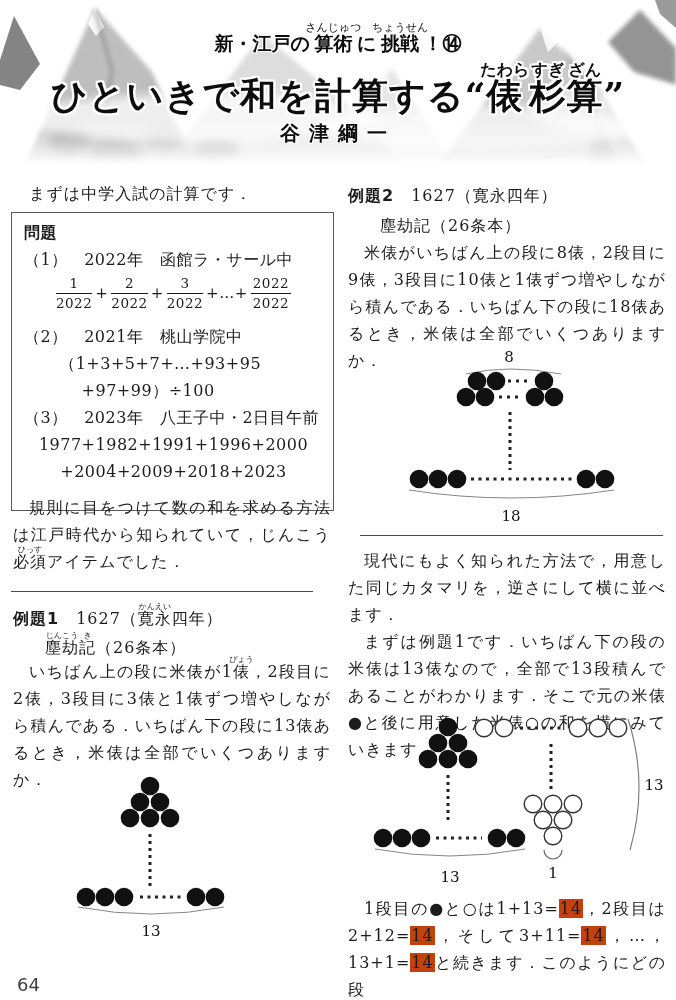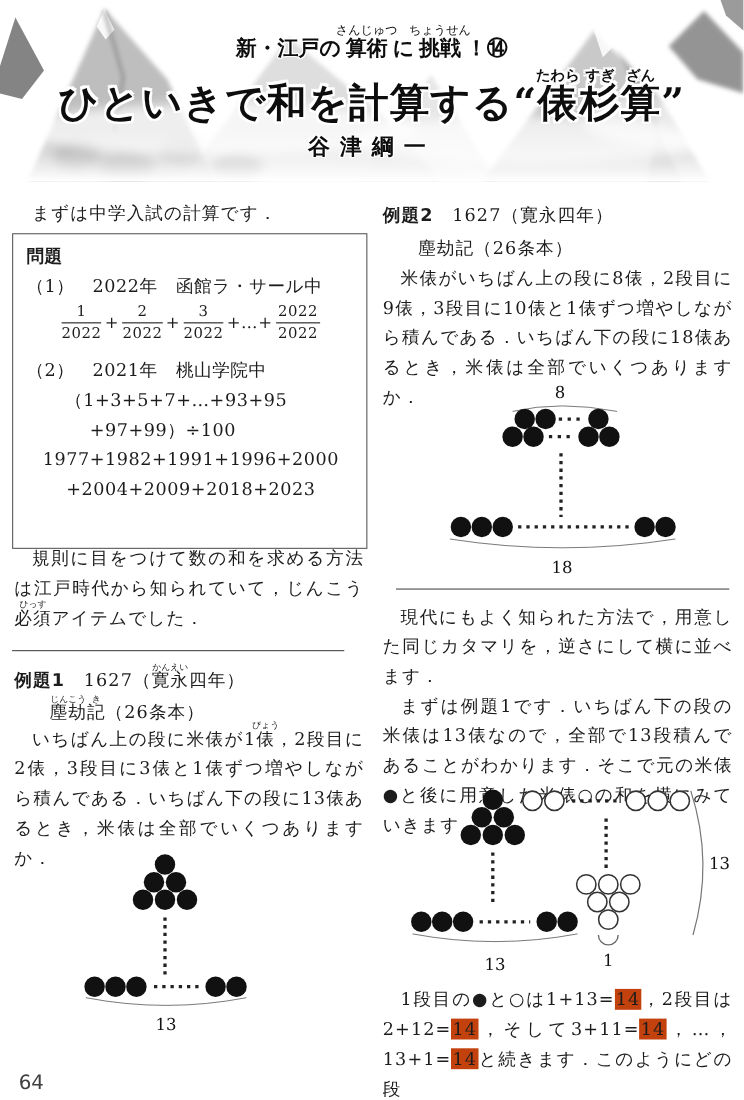--- a/index.html
+++ b/index.html
@@ -14,31 +14,31 @@
   #header svg{position:absolute;left:0;top:0;}
   .hdr-text{position:absolute;width:676px;text-align:center;color:#0d0d0d;}
   .outline1{text-shadow:-1px -1px 0 #fff,1px -1px 0 #fff,-1px 1px 0 #fff,1px 1px 0 #fff,0 -1px 0 #fff,0 1px 0 #fff,-1px 0 0 #fff,1px 0 0 #fff;}
   .outline2{text-shadow:-2px -2px 0 #fff,2px -2px 0 #fff,-2px 2px 0 #fff,2px 2px 0 #fff,0 -2px 0 #fff,0 2px 0 #fff,-2px 0 0 #fff,2px 0 0 #fff;}
   #series-line{top:22px;font-size:19px;font-weight:bold;font-family:"DejaVu Sans","Liberation Sans",sans-serif;}
   #main-title{top:62px;font-size:36px;font-weight:bold;letter-spacing:1px;}
   #author-line{top:120px;font-size:20px;font-weight:bold;letter-spacing:9px;font-family:"DejaVu Sans","Liberation Sans",sans-serif;}
   ruby{ruby-align:center;}
   rt{font-size:8px;font-weight:normal;letter-spacing:0;}
   #series-line rt{font-size:11px;}
-  #main-title rt{font-size:13px;font-weight:bold;}
+  #main-title rt{font-size:16px;font-weight:bold;}
   
   .jp{font-size:16px;line-height:27px;margin:0;text-align:justify;letter-spacing:1px;}
   .indent{text-indent:1em;}
   .gothic{font-family:"DejaVu Sans","Liberation Sans",sans-serif;font-weight:bold;}
   .hl{background:#c2410c;padding:0 1px;}
   .heading-line{font-size:16px;line-height:27px;letter-spacing:1px;}
   .sub-line{padding-left:2em;}
   hr.rule{border:none;border-top:1px solid #4a4a4a;margin:0;height:0;}
   
-  #problem-box{left:11px;top:212px;width:299px;height:279px;border:1px solid #5a5a5a;padding:6px 10px 0 12px;box-sizing:content-box;}
+  #problem-box{left:11px;top:212px;width:299px;height:279px;border:1px solid #5a5a5a;padding:6px 10px 12px 12px;box-sizing:content-box;}
   #problem-box .bx{line-height:27px;font-size:16px;letter-spacing:0.5px;}
   #box-heading{font-size:16px;}
   .formula-center{text-align:center;letter-spacing:0;}
   .formula-ind1{padding-left:2.2em;letter-spacing:0;}
   .formula-ind2{padding-left:3.6em;letter-spacing:0;}
   
   #formula1{height:48px;line-height:48px;margin-top:2px;}
   .frac{display:inline-block;vertical-align:middle;text-align:center;font-size:13.5px;line-height:1.25;margin:0 1px;}
   .frac .num{display:block;border-bottom:1px solid #1c1c1c;padding:0 2px 1px;}
   .frac .den{display:block;padding-top:1px;}
@@ -93,20 +93,21 @@
 
 <p class="abs jp indent" style="left:13px;top:180px;width:318px;">まずは中学入試の計算です．</p>
 
 <div class="abs" id="problem-box">
   <div class="bx gothic" id="box-heading">問題</div>
   <div class="bx">（1）　2022年　函館ラ・サール中</div>
   <div class="bx formula-center" id="formula1"><span class="frac"><span class="num">1</span><span class="den">2022</span></span><span class="op">+</span><span class="frac"><span class="num">2</span><span class="den">2022</span></span><span class="op">+</span><span class="frac"><span class="num">3</span><span class="den">2022</span></span><span class="op">+…+</span><span class="frac"><span class="num">2022</span><span class="den">2022</span></span></div>
   <div class="bx">（2）　2021年　桃山学院中</div>
   <div class="bx formula-ind1">（1+3+5+7+…+93+95</div>
   <div class="bx formula-ind2">+97+99）÷100</div>
+  <div class="bx">（3）　2023年　八王子中・2日目午前</div>
   <div class="bx formula-center">1977+1982+1991+1996+2000</div>
   <div class="bx formula-center">+2004+2009+2018+2023</div>
 </div>
 
 <p class="abs jp indent" style="left:13px;top:494px;width:318px;"><span>規則に目をつけて数の和を求める方法は江戸時代から知られていて，じんこう</span><ruby><span>必須</span><rt>ひっす</rt></ruby><span>アイテムでした．</span></p>
 
 <hr class="abs rule" style="left:11px;top:591px;width:302px;">
 
 <div class="abs heading-line" style="left:13px;top:602px;width:318px;"><span class="gothic">例題1</span><span>　1627（</span><ruby><span>寛永</span><rt>かんえい</rt></ruby><span>四年）</span></div>
 <div class="abs heading-line sub-line" style="left:13px;top:631px;width:318px;"><ruby><span>塵劫</span><rt>じんこう</rt></ruby><ruby><span>記</span><rt>き</rt></ruby><span>（26条本）</span></div>

